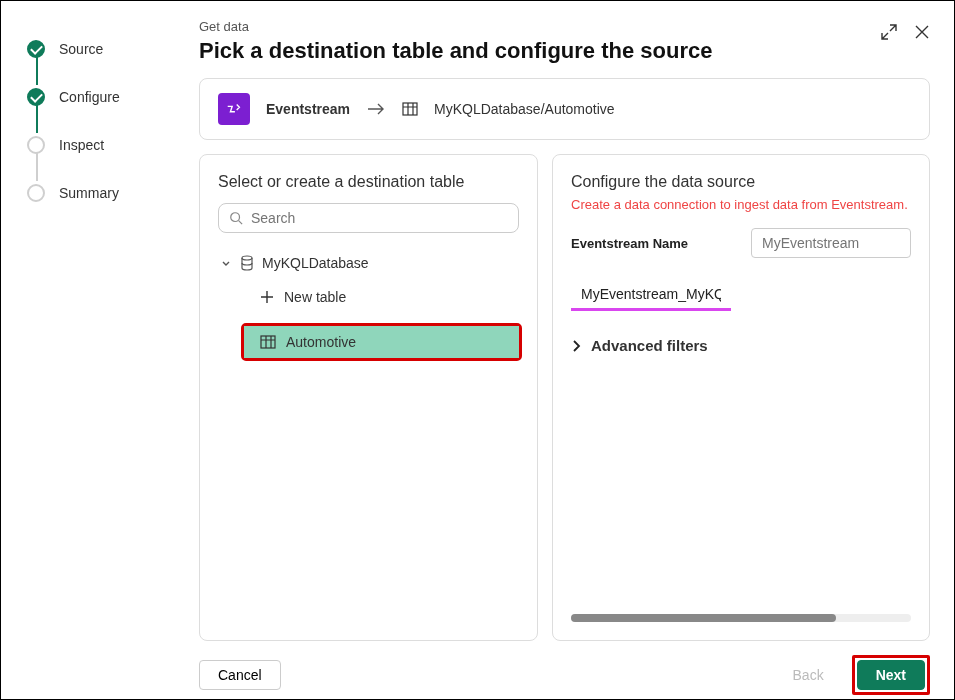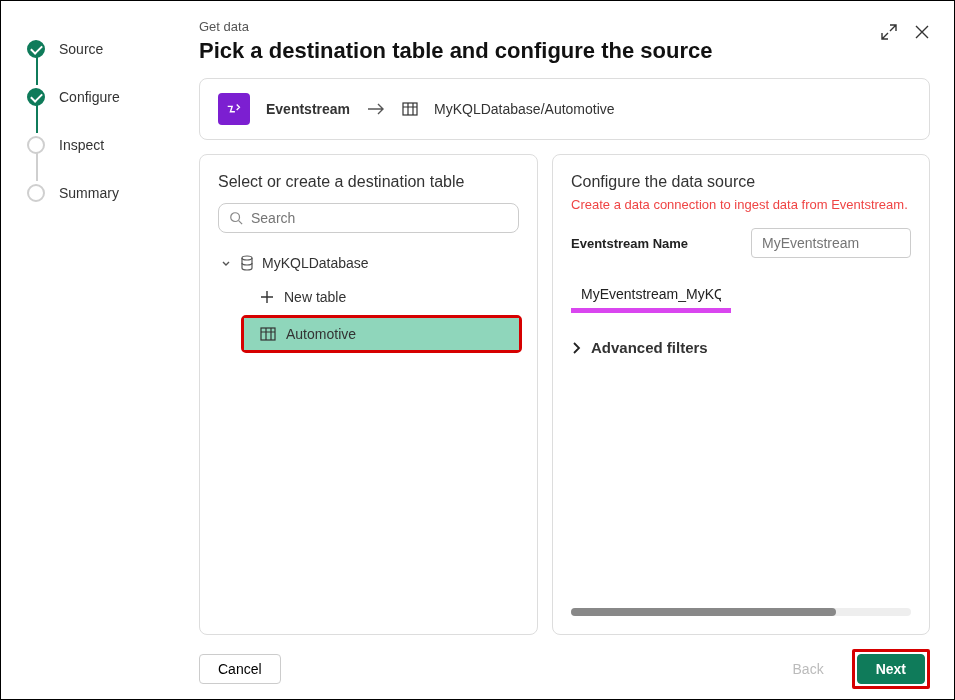--- a/index.html
+++ b/index.html
@@ -67,21 +67,21 @@
     .step-label {
       margin-left: 14px;
       font-size: 14px;
       color: #333;
     }
     
     .main {
       flex: 1;
       display: flex;
       flex-direction: column;
-      padding: 18px 24px 10px 18px;
+      padding: 18px 24px 4px 18px;
       min-width: 0;
     }
     .header-row {
       display: flex;
       justify-content: space-between;
       align-items: flex-start;
     }
     .header-left { }
     .breadcrumb {
       font-size: 13px;
@@ -174,21 +174,21 @@
     }
     .tree-db .chev { width: 12px; }
     .tree-children { margin-left: 26px; margin-top: 6px; }
     .tree-item {
       display: flex;
       align-items: center;
       gap: 10px;
       padding: 8px 16px;
       cursor: pointer;
     }
-    .tree-item.new-table { margin-bottom: 2px; }
+    .tree-item.new-table { margin-bottom: 10px; }
     .selected-highlight {
       border: 3px solid #d60000;
       border-radius: 5px;
       margin-left: -3px;
       margin-right: -3px;
     }
     .tree-item.selected {
       background: #8fd6bb;
     }
     
@@ -223,21 +223,21 @@
       border-radius: 4px;
       padding: 6px 10px;
       font-size: 14px;
       width: 160px;
       color: #222;
     }
     .form-input[disabled] { background: #fff; color: #999; }
     .form-input.borderless {
       border-top: none; border-left: none; border-right: none;
       border-radius: 0;
-      border-bottom: 5px solid #d946ef;
+      border-bottom: 3px solid #d946ef;
     }
     .adv-filters {
       display: flex;
       align-items: center;
       gap: 10px;
       font-size: 15px;
       font-weight: 600;
       cursor: pointer;
       margin-top: 4px;
     }

